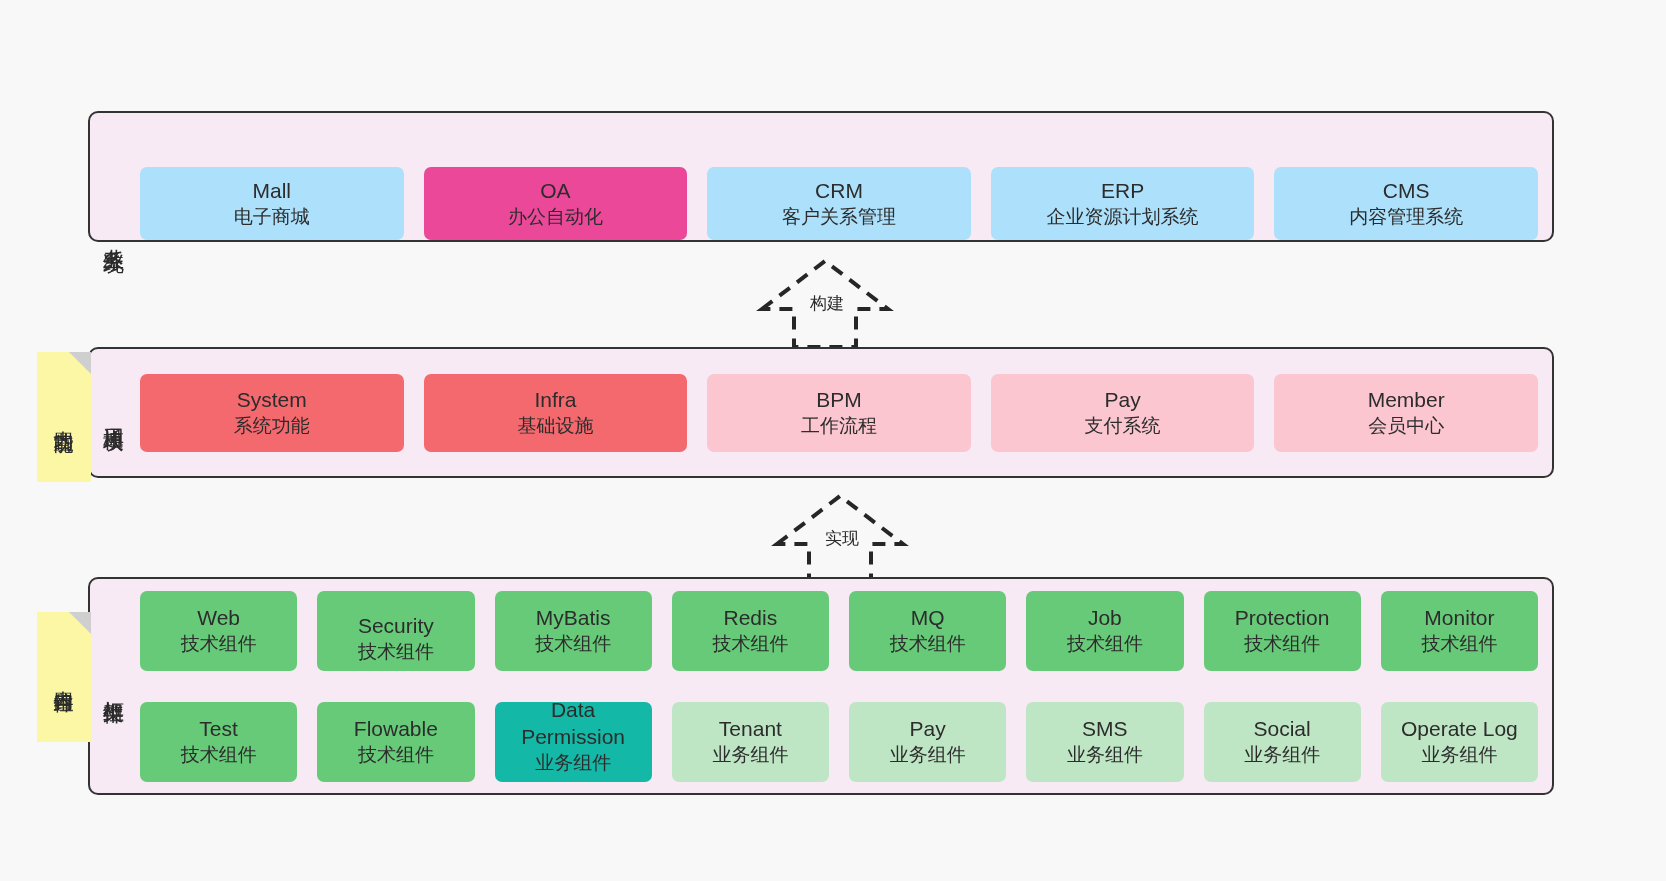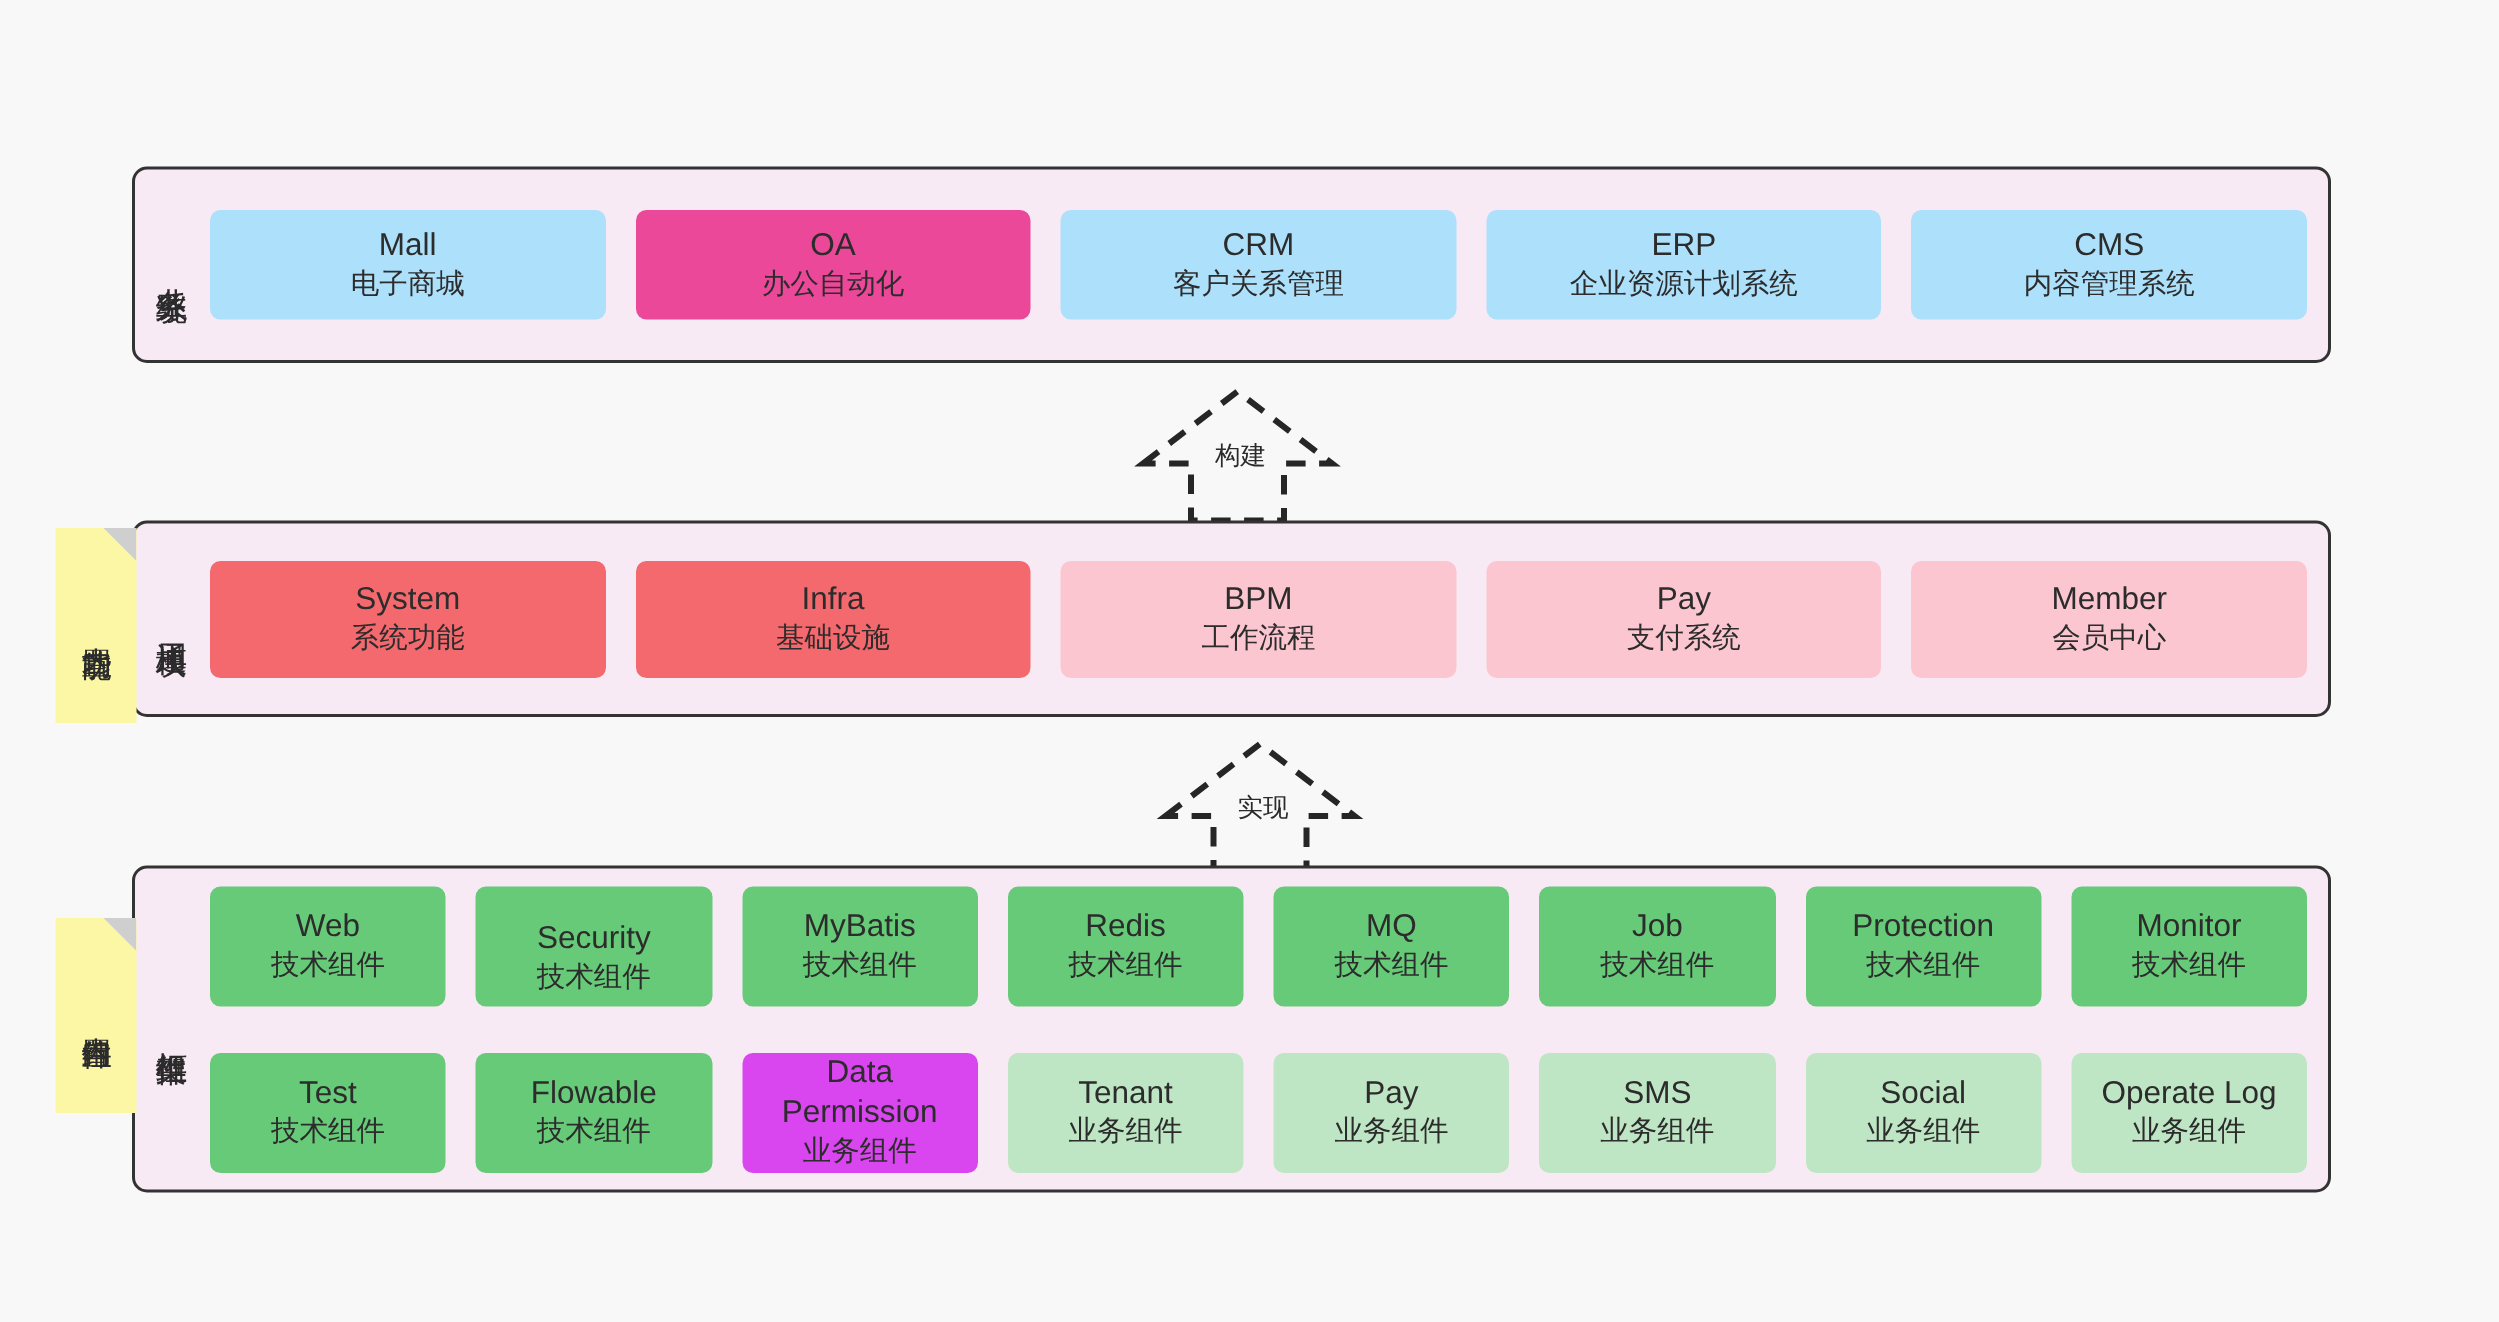--- a/index.html
+++ b/index.html
@@ -64,21 +64,21 @@
     justify-content: center;
     text-align: center;
     color: #2c2c2c;
     line-height: 1.28;
     padding: 6px 4px;
   }
   .cell .en { font-size: 21px; }
   .cell .cn { font-size: 19px; }
 
   
-  #biz-layer   { left: 88px;  top: 111px; width: 1466px; height: 131px; }
+  #biz-layer   { left: 88px;  top: 111px; width: 1466px; height: 131px; align-items: flex-end; }
   #biz-layer .cell { height: 73px; }
 
   #mod-layer   { left: 88px;  top: 347px; width: 1466px; height: 131px; }
   #mod-layer .cell { height: 78px; }
 
   #fw-layer    { left: 88px;  top: 577px; width: 1466px; height: 218px; }
   #fw-layer .cell { height: 80px; }
   #fw-layer .layer-body { gap: 31px; }
 
   
@@ -237,21 +237,21 @@
         </div>
       <div class="row">
           <div class="cell" style="background: rgb(103, 202, 120);">
             <div class="en">Test</div>
             <div class="cn">技术组件</div>
           </div>
           <div class="cell" style="background: rgb(103, 202, 120);">
             <div class="en">Flowable</div>
             <div class="cn">技术组件</div>
           </div>
-          <div class="cell" style="background: #d946ef;">
+          <div class="cell" style="background: #14b8a6; justify-content: flex-end;">
             <div class="en">Data Permission</div>
             <div class="cn">业务组件</div>
           </div>
           <div class="cell" style="background: rgb(190, 230, 196);">
             <div class="en">Tenant</div>
             <div class="cn">业务组件</div>
           </div>
           <div class="cell" style="background: rgb(190, 230, 196);">
             <div class="en">Pay</div>
             <div class="cn">业务组件</div>

